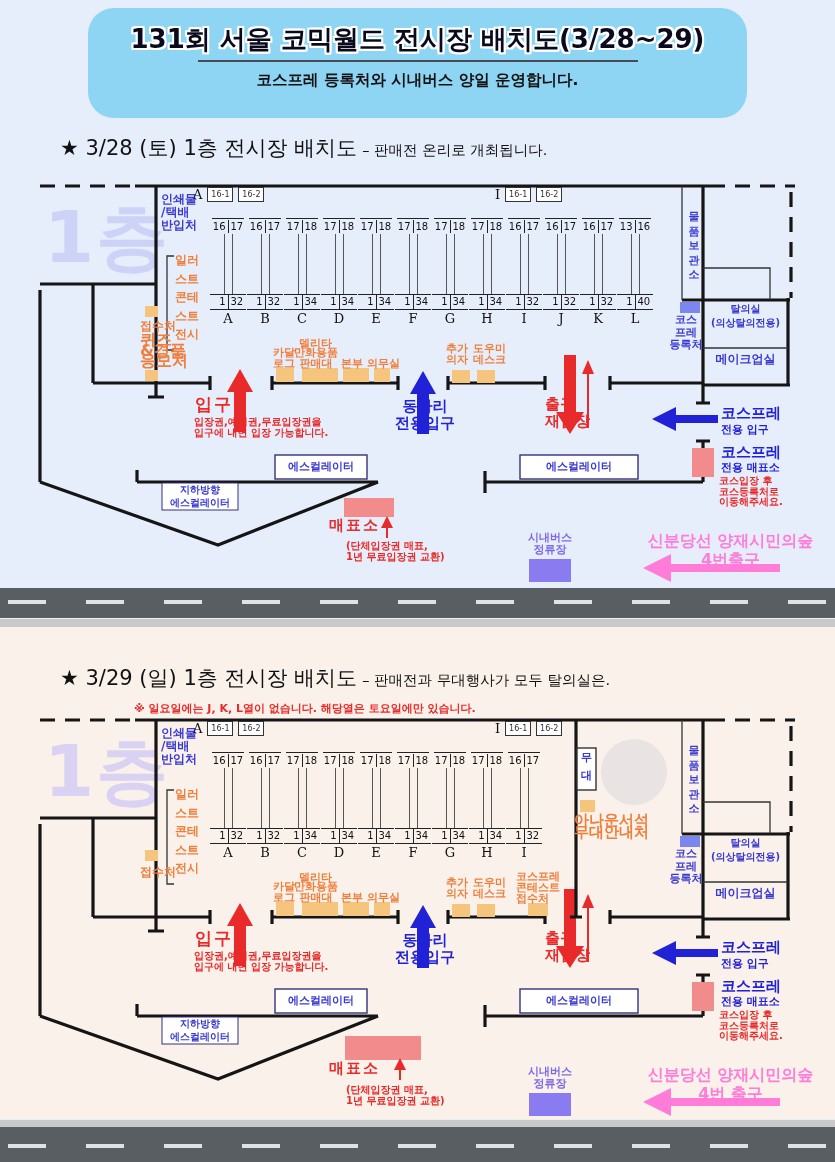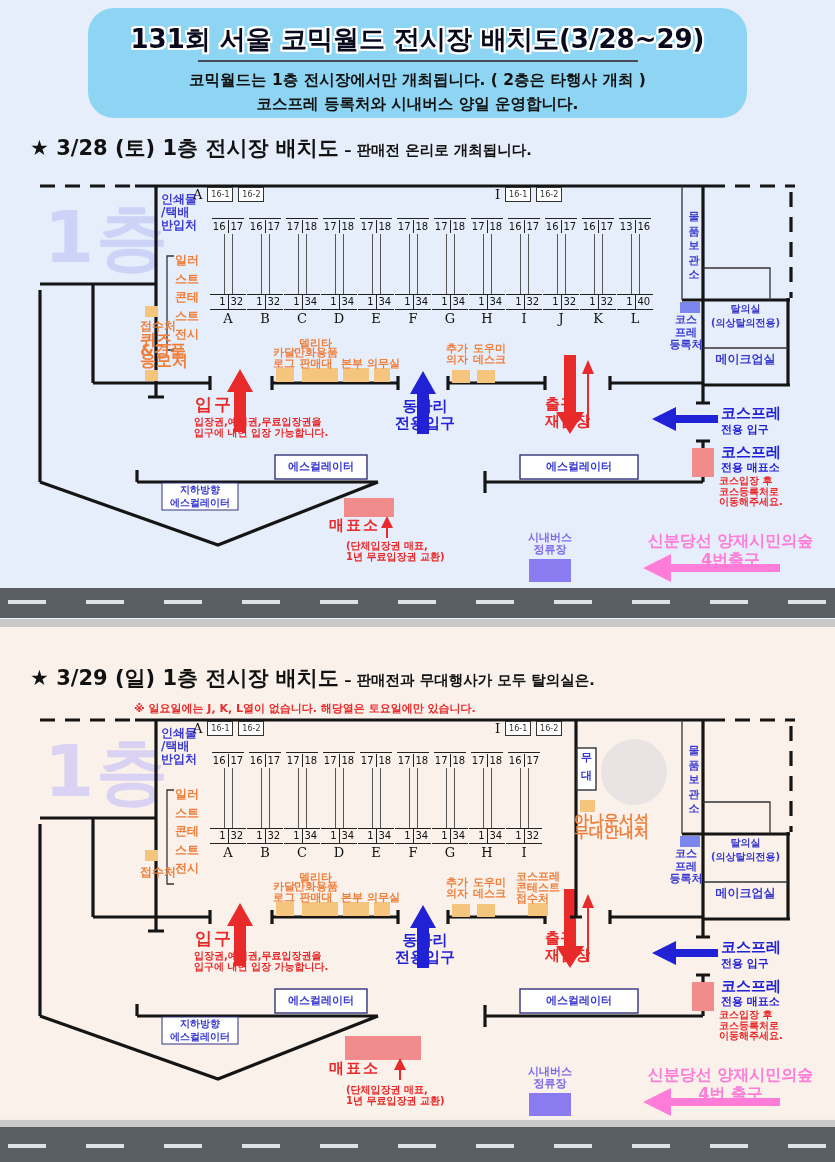--- a/index.html
+++ b/index.html
@@ -24,21 +24,21 @@
   .pu{color:var(--purple);font-weight:bold;}
   .c{text-align:center;}
   .wm{position:absolute;font-size:72px;font-weight:bold;letter-spacing:2px;z-index:1;}
   
   #header{position:absolute;left:88px;top:8px;width:659px;height:110px;background:#8ed5f3;
           border-radius:26px;display:flex;flex-direction:column;align-items:center;z-index:3;}
   #header .title{margin-top:14px;font-size:26px;font-weight:bold;color:#0a0a1e;
      text-shadow:-2px -2px 0 #fff,2px -2px 0 #fff,-2px 2px 0 #fff,2px 2px 0 #fff,0 -2px 0 #fff,0 2px 0 #fff,-2px 0 0 #fff,2px 0 0 #fff;}
   #header .rule{width:440px;height:2px;background:#4a4a55;margin:3px 0 6px 0;}
   #header .sub{font-size:15.5px;font-weight:bold;color:#111;line-height:1.55;}
-  .sec-title{position:absolute;font-weight:bold;color:#111;white-space:nowrap;z-index:3;}
+  .sec-title{position:absolute;font-weight:normal;color:#111;white-space:nowrap;z-index:3;margin-left:30px;}
   .sec-title .main{font-size:21px;}
   .sec-title .suffix{font-size:14.5px;}
   .warn{position:absolute;font-size:11px;z-index:3;}
   
   .col{position:absolute;width:36px;height:112px;font-size:10px;color:#111;z-index:3;}
   .col-topbar{position:absolute;left:2px;right:2px;top:0;border-top:1.5px solid #222;}
   .col-nums{position:absolute;left:0;right:0;top:2px;display:flex;height:13px;line-height:13px;}
   .col-nums span:first-child{flex:1;text-align:right;padding-right:2px;border-right:1px solid #222;}
   .col-nums span:last-child{flex:1;text-align:left;padding-left:2px;}
   .col-v{position:absolute;top:16px;height:60px;width:1px;background:#555;}
@@ -62,21 +62,20 @@
   <div class="sidewalk" style="top:618px;height:8px"></div>
   <div class="sidewalk" style="top:1119px;height:8px"></div>
   <div class="road" style="top:1127px;height:35px"></div>
 
   <div class="wm" style="left:44px;top:190px;color:#ccd3f7">1층</div>
   <div class="wm" style="left:44px;top:724px;color:#d9d2f2">1층</div>
 
   <div id="header">
     <div class="title">131회 서울 코믹월드 전시장 배치도(3/28~29)</div>
     <div class="rule"></div>
-    <div class="sub c">코믹월드는 1층 전시장에서만 개최됩니다. ( 2층은 타행사 개최 )</div>
     <div class="sub c">코스프레 등록처와 시내버스 양일 운영합니다.</div>
   </div>
 
   <div class="sec-title" style="left:30px;top:134px">
     <span class="main">★ 3/28 (토) 1층 전시장 배치도</span>
     <span class="suffix">– 판매전 온리로 개최됩니다.</span>
   </div>
 
   <div class="sec-title" style="left:30px;top:664px">
     <span class="main">★ 3/29 (일) 1층 전시장 배치도</span>

